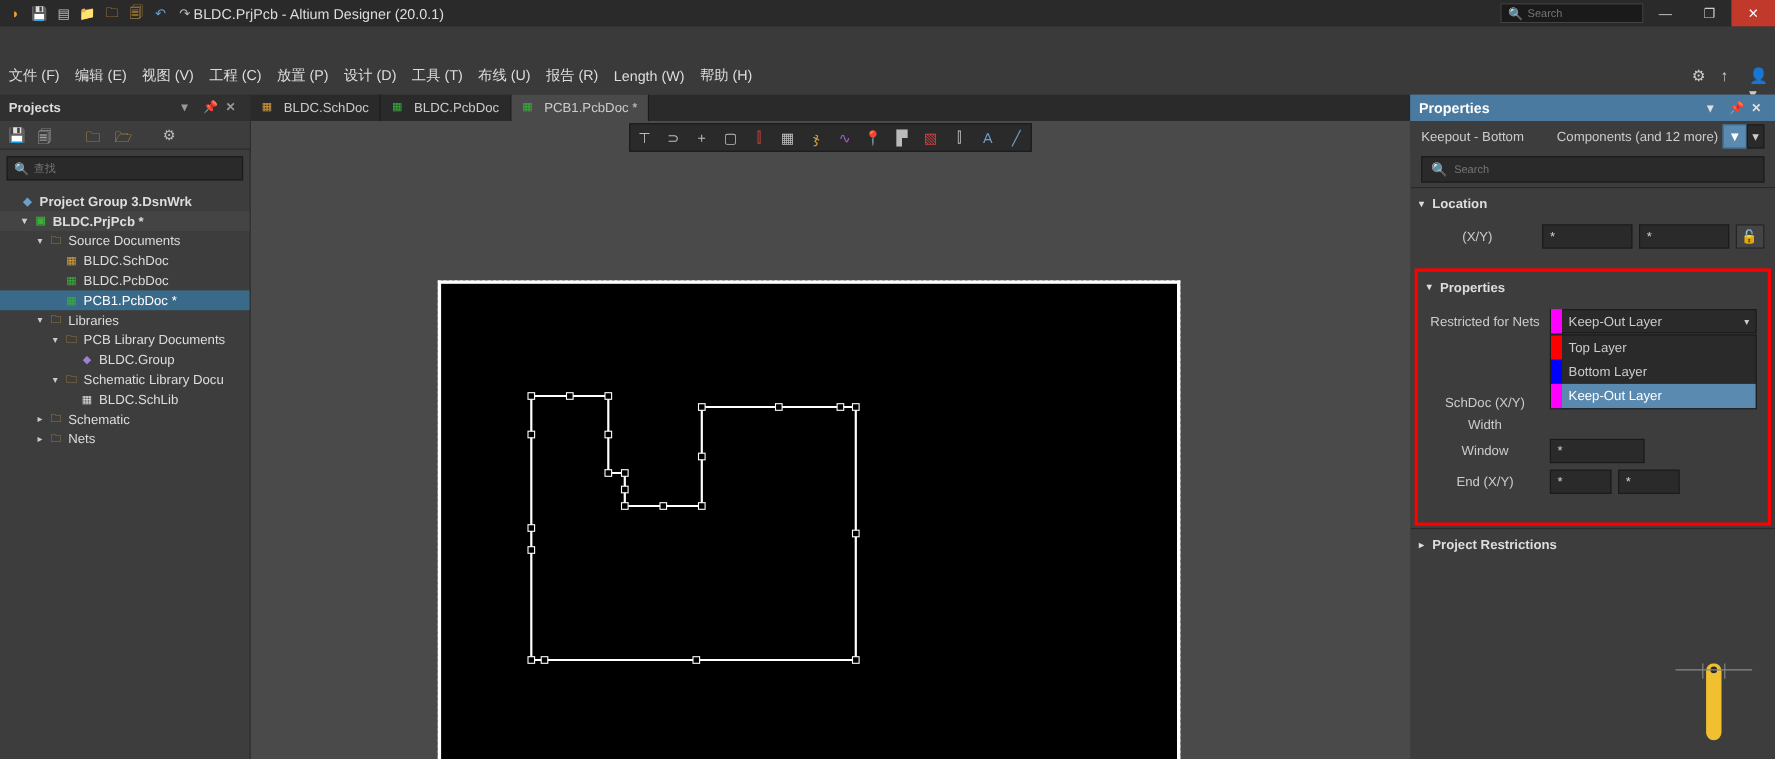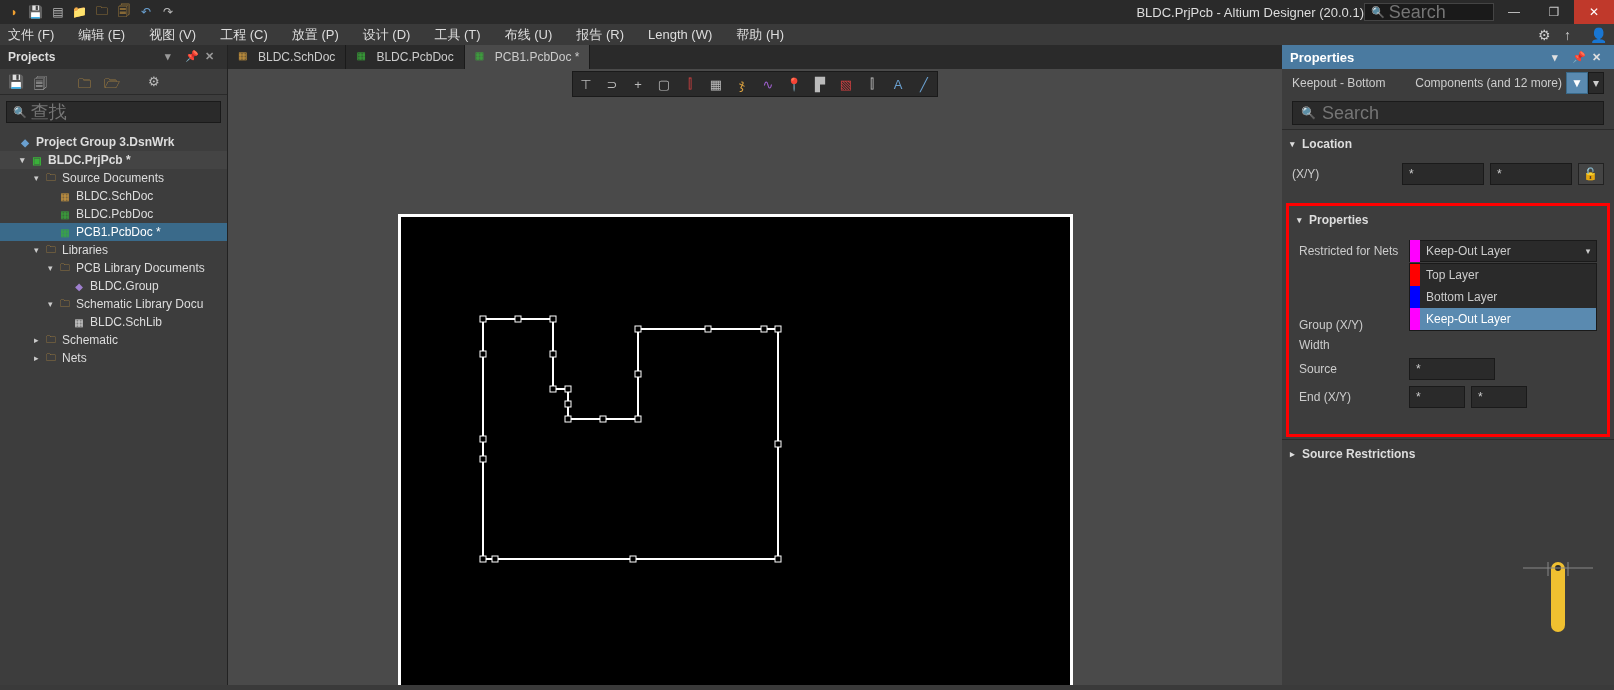--- a/index.html
+++ b/index.html
@@ -2,28 +2,28 @@
 <html><head>
 <meta charset="utf-8">
 <style>
 * { margin: 0; padding: 0; box-sizing: border-box; font-family: "Segoe UI", Arial, sans-serif; }
 body { background: #3a3a3a; color: #ccc; font-size: 12px; width: 1614px; height: 690px; overflow: hidden; position: relative; }
 
 
 .title-bar { height: 24px; background: #2a2a2a; display: flex; align-items: center; }
 .title-bar .left-icons { display: flex; gap: 6px; padding-left: 6px; align-items: center; }
 .title-bar .left-icons .ic { width: 16px; height: 16px; display: flex; align-items: center; justify-content: center; font-size: 12px; color: #bbb; cursor: pointer; }
-.title-bar .center { flex: 1; text-align: right; color: #ddd; font-size: 13px; }
+.title-bar .center { flex: 1; text-align: left; color: #ddd; font-size: 13px; }
 .title-bar .search-box { width: 130px; height: 18px; background: #1a1a1a; border: 1px solid #444; display: flex; align-items: center; padding: 0 6px; color: #888; font-size: 11px; gap: 4px; }
 .title-bar .win-btns { display: flex; }
 .title-bar .win-btn { width: 40px; height: 24px; display: flex; align-items: center; justify-content: center; color: #ccc; cursor: pointer; }
 .title-bar .win-btn.close { background: #c0392b; color: #fff; }
 
 
-.menu-bar { height: 21px; background: #3a3a3a; display: flex; align-items: center; padding: 0 8px; gap: 24px; color: #ddd; font-size: 13px; }
+.menu-bar { height: 34px; background: #3a3a3a; display: flex; align-items: center; padding: 0 8px; gap: 14px; color: #ddd; font-size: 13px; margin-top: 28px; }
 .menu-bar .menu-item { cursor: pointer; }
 .menu-bar .spacer { flex: 1; }
 .menu-bar .right-icons { display: flex; gap: 10px; align-items: center; color: #ccc; }
 .menu-bar .right-icons .ic { width: 16px; height: 16px; cursor: pointer; font-size: 14px; }
 
 
 .main { display: flex; height: calc(100% - 50px); }
 
 
 .projects-panel { width: 228px; background: #3d3d3d; border-right: 1px solid #222; display: flex; flex-direction: column; }
@@ -66,38 +66,38 @@
 .props-sub { height: 28px; display: flex; align-items: center; padding: 0 10px; color: #ccc; font-size: 12px; }
 .props-sub .spacer { flex: 1; }
 .props-sub .filter-btn { width: 22px; height: 22px; background: #5a8ab0; border: 1px solid #3a6a8a; display: flex; align-items: center; justify-content: center; color: #fff; cursor: pointer; margin-left: 4px; }
 .props-sub .caret-btn { width: 16px; height: 22px; background: #2a2a2a; border: 1px solid #1a1a1a; display: flex; align-items: center; justify-content: center; color: #ccc; cursor: pointer; }
 .props-search { padding: 4px 10px; }
 .props-search .sbox { height: 24px; background: #2a2a2a; border: 1px solid #1a1a1a; display: flex; align-items: center; padding: 0 8px; color: #888; font-size: 12px; gap: 6px; }
 .section-h { height: 28px; display: flex; align-items: center; padding: 0 8px; color: #ddd; font-weight: bold; font-size: 12px; cursor: pointer; border-top: 1px solid #2a2a2a; }
 .section-h .sarrow { width: 12px; font-size: 9px; }
 .section-body { padding: 6px 10px 10px 10px; }
 .row { display: flex; align-items: center; margin-bottom: 6px; }
-.row .label { width: 110px; text-align: left; color: #ccc; font-size: 12px; padding-right: 8px; }
+.row .label { width: 110px; text-align: center; color: #ccc; font-size: 12px; padding-right: 8px; }
 .row .input { flex: 1; height: 22px; background: #2a2a2a; border: 1px solid #1a1a1a; color: #ccc; padding: 0 6px; font-size: 12px; display: flex; align-items: center; }
 .row .input.small { max-width: 86px; margin-right: 6px; }
 .lock-btn { width: 26px; height: 22px; background: #444; border: 1px solid #222; display: flex; align-items: center; justify-content: center; color: #ccc; cursor: pointer; }
 .highlight-box { border: 3px solid #ff0000; margin: 2px 4px; }
 .dropdown { position: relative; }
 .dropdown-header { height: 22px; background: #2a2a2a; border: 1px solid #1a1a1a; display: flex; align-items: center; color: #ccc; font-size: 12px; cursor: pointer; }
 .dropdown-header .swatch { width: 10px; height: 22px; }
 .dropdown-header .ddlabel { flex: 1; padding-left: 6px; }
 .dropdown-header .ddarrow { width: 16px; text-align: center; font-size: 9px; }
 .dropdown-list { position: absolute; top: 23px; left: 0; right: 0; background: #2a2a2a; border: 1px solid #1a1a1a; z-index: 10; }
 .dropdown-item { height: 22px; display: flex; align-items: center; color: #ccc; font-size: 12px; cursor: pointer; }
 .dropdown-item .swatch { width: 10px; height: 22px; }
 .dropdown-item .ddlabel { padding-left: 6px; }
 .dropdown-item.hl { background: #5a8ab0; color: #fff; }
 .track-preview { position: absolute; right: 14px; top: 356px; width: 70px; height: 80px; }
 
-input[type=text] { background: transparent; border: none; color: #ccc; font-size: 18px; outline: none; width: 100%; }
+input[type=text] { background: transparent; border: none; color: #ccc; font-size: 10px; outline: none; width: 100%; }
 </style>
 </head>
 <body>
 
 <div class="title-bar">
   <div class="left-icons">
     <div class="ic" style="color:#f0a030">◗</div>
     <div class="ic">💾</div>
     <div class="ic">▤</div>
     <div class="ic" style="color:#d8a040">📁</div>
@@ -373,27 +373,27 @@
               </div>
               <div class="dropdown-item hl">
                 <div class="swatch" style="background:#ff00ff"></div>
                 <div class="ddlabel">Keep-Out Layer</div>
               </div>
             </div>
           </div>
         </div>
         <div style="height:50px"></div>
         <div class="row">
-          <div class="label">Group (X/Y)</div>
+          <div class="label">SchDoc (X/Y)</div>
         </div>
         <div class="row">
           <div class="label">Width</div>
         </div>
         <div class="row">
-          <div class="label">Source</div>
+          <div class="label">Window</div>
           <div class="input small">
               <span>*</span>
             </div>
         </div>
         <div class="row">
           <div class="label">End (X/Y)</div>
           <div class="input" style="max-width:56px;margin-right:6px">
               <span>*</span>
             </div>
           <div class="input" style="max-width:56px">
@@ -405,16 +405,16 @@
         <rect x="28" y="0" width="14" height="70" rx="7" fill="#f0c030"></rect>
         <circle cx="35" cy="6" r="3" fill="#2a2a2a"></circle>
         <line x1="0" y1="6" x2="70" y2="6" stroke="#888" stroke-width="1"></line>
         <line x1="25" y1="0" x2="25" y2="14" stroke="#888"></line>
         <line x1="45" y1="0" x2="45" y2="14" stroke="#888"></line>
       </svg>
     </div>
 
     <div class="section-h">
         <span class="sarrow">▸</span>
-        <span>Source Restrictions</span>
+        <span>Project Restrictions</span>
       </div>
   </div>
 </div>
 
 </body></html>

